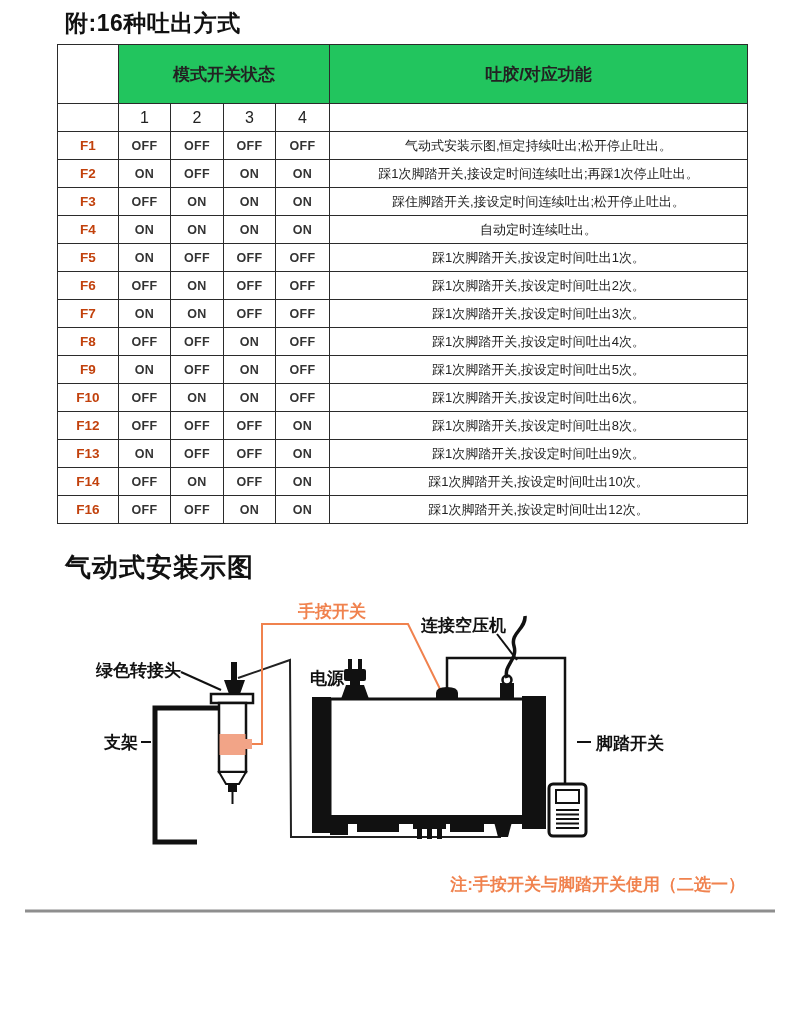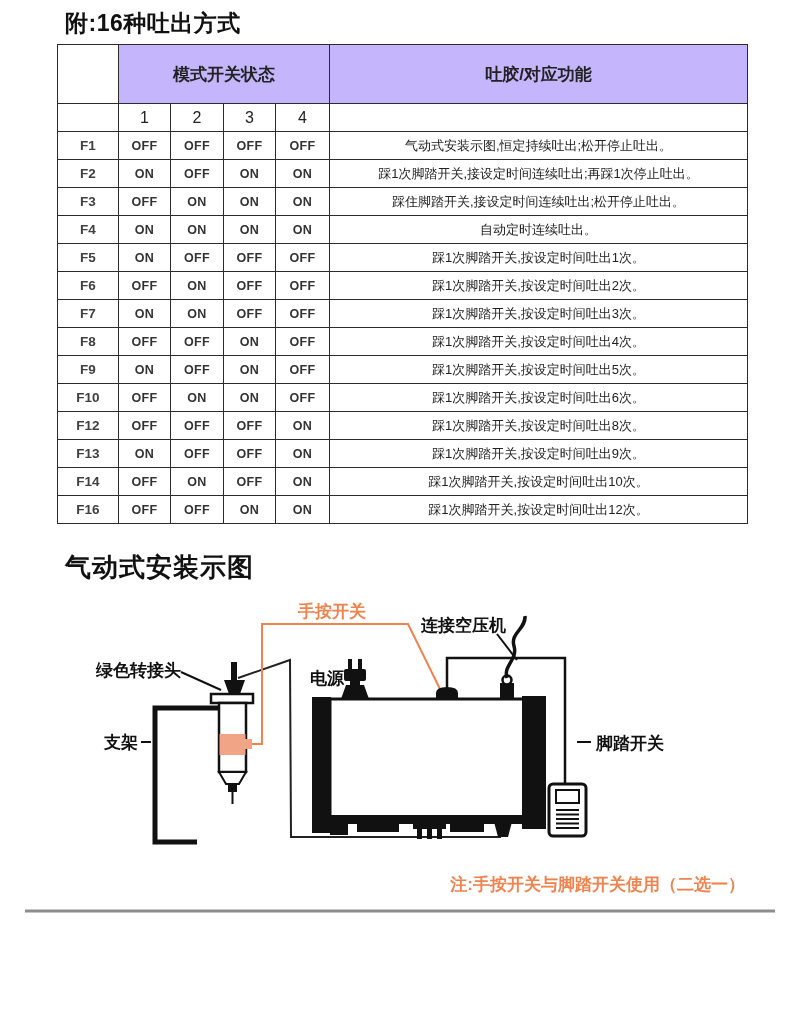--- a/index.html
+++ b/index.html
@@ -14,24 +14,24 @@
   table.modes{
     margin:6px 0 0 57px;width:691px;border-collapse:collapse;table-layout:fixed;
   }
   table.modes th,table.modes td{
     border:1.6px solid #2b2b2b;text-align:center;vertical-align:middle;
     padding:0;overflow:hidden;white-space:nowrap;
   }
   tr.hrow1{height:59px;}
   tr.hrow2{height:28px;}
   tr.drow{height:28px;}
-  th.group{background:#c4b5fd;font-size:17px;font-weight:bold;color:#222;}
+  th.group{background:#22c55e;font-size:17px;font-weight:bold;color:#222;}
   th.num{font-size:16px;font-weight:normal;color:#222;background:#fff;}
   td.blank{background:#fff;}
-  td.c-mode{font-size:13.5px;font-weight:600;color:#404040;}
+  td.c-mode{font-size:13.5px;font-weight:600;color:#c2410c;}
   td.c-sw{font-size:12.5px;font-weight:600;color:#333;letter-spacing:0.3px;}
   td.c-desc{text-align:left;padding-left:10px;font-size:13px;color:#222;}
   h2.diagram-title{
     margin:26px 16px 0 65px;font-size:26px;line-height:34px;font-weight:bold;color:#111;
     letter-spacing:1px;
   }
   .diagram-wrap{position:relative;width:720px;height:346px;margin-top:2px;}
   .diagram-wrap svg{display:block;}
   svg text{font-family:"Liberation Sans","DejaVu Sans",sans-serif;}
   .lbl{font-size:17px;font-weight:bold;fill:#111;}

